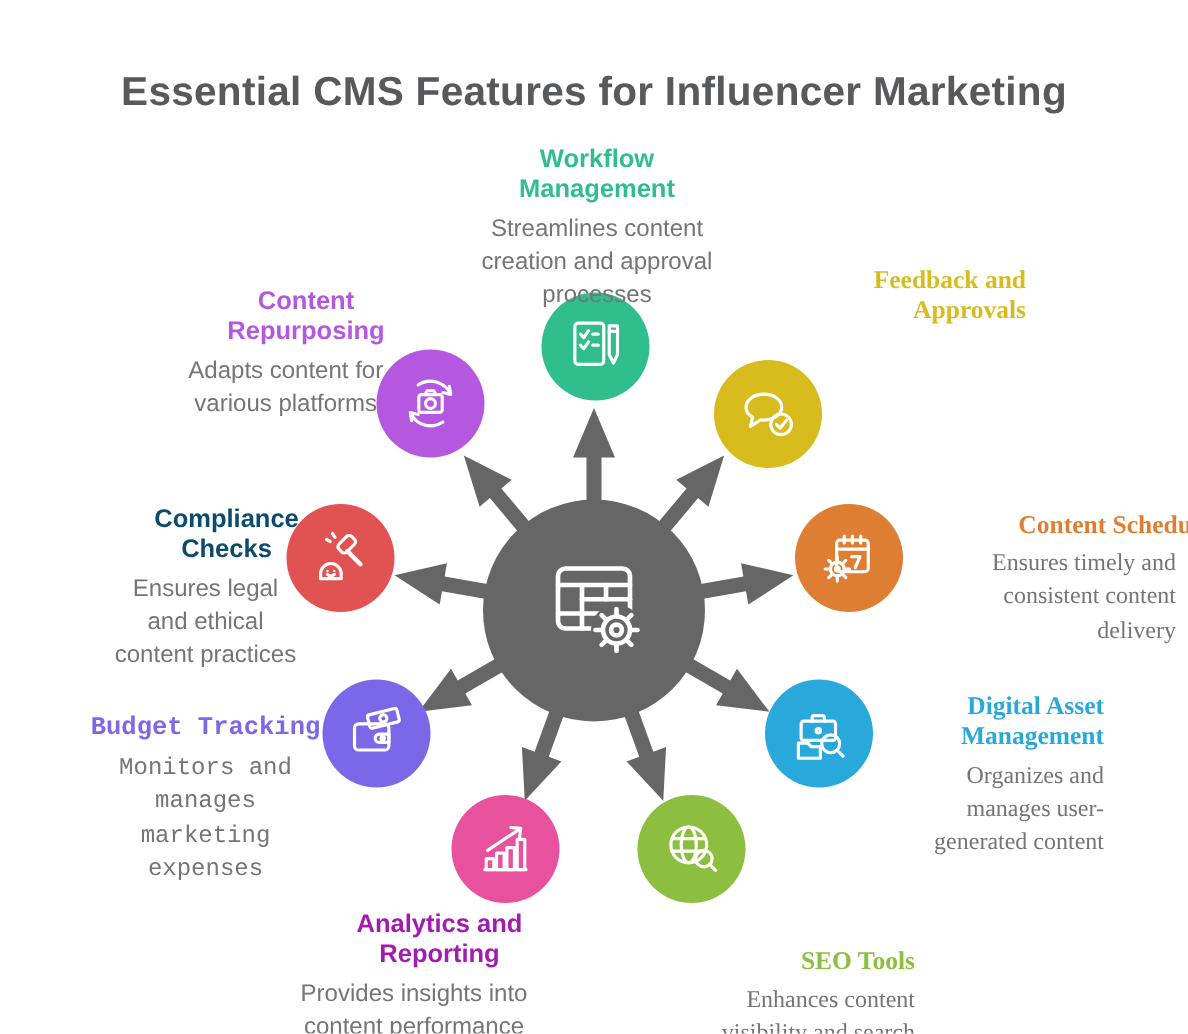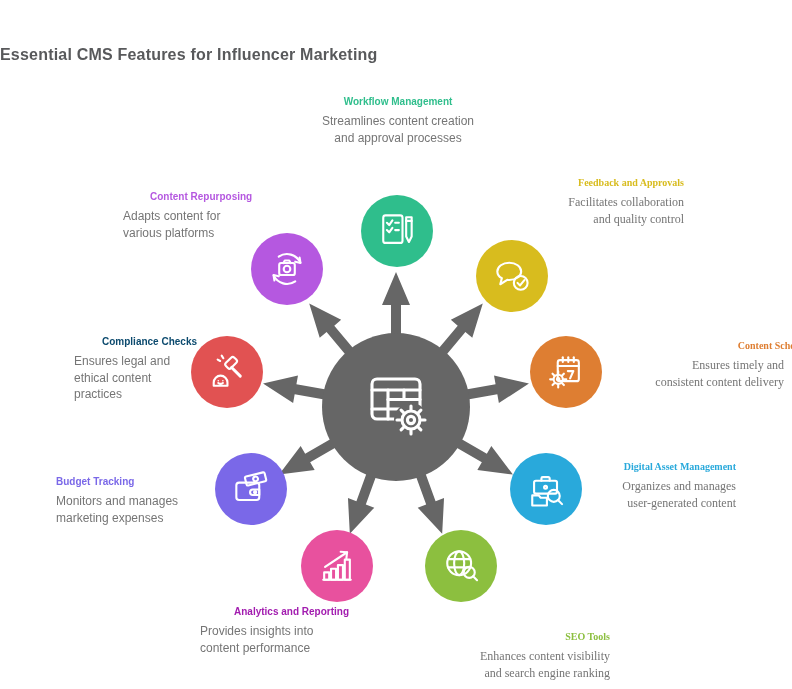--- a/index.html
+++ b/index.html
@@ -3,40 +3,40 @@
 <meta charset="utf-8">
 <style>
   html,body{margin:0;padding:0;}
   body{
     width:792px;height:689px;position:relative;overflow:hidden;
     background:var(--background,#fff);
     font-family:"Liberation Sans", sans-serif;
   }
   .stage{position:absolute;inset:0;}
   .main-title{
-    position:absolute;left:0;right:0;top:46px;text-align:left;
-    font-size:16px;font-weight:700;color:var(--title,#58595B);letter-spacing:.2px;
+    position:absolute;left:0;right:0;top:46px;text-align:center;
+    font-size:27px;font-weight:700;color:var(--title,#58595B);letter-spacing:.2px;
   }
   svg.arrows{position:absolute;left:0;top:0;z-index:1;}
   .arrow{fill:var(--arrow,#666);}
   .hub{fill:var(--hub,#666);}
   .center-icon{
     position:absolute;left:348px;top:359px;width:96px;height:96px;z-index:3;
     display:flex;align-items:center;justify-content:center;
   }
   .circle{
     position:absolute;width:72px;height:72px;border-radius:50%;z-index:2;
     display:flex;align-items:center;justify-content:center;
   }
   .label-block{position:absolute;z-index:2;}
-  .label{font-size:10px;font-weight:700;line-height:1.2;margin-bottom:5px;}
-  .desc{font-size:12px;line-height:1.38;color:var(--desc,#757575);}
+  .label{font-size:17px;font-weight:700;line-height:1.2;margin-bottom:5px;}
+  .desc{font-size:16px;line-height:1.38;color:var(--desc,#757575);}
   .align-center{text-align:center;}
   .align-left{text-align:right;font-family:Liberation Serif, serif;}
-  .align-right{text-align:left;}
+  .align-right{text-align:center;}
   .icon-stroke{fill:none;stroke:#fff;stroke-width:2.3;stroke-linecap:round;stroke-linejoin:round;}
   .icon-stroke-c{fill:none;stroke:#fff;stroke-width:3.1;stroke-linecap:round;stroke-linejoin:round;}
 </style>
 </head>
 <body>
 
 <div class="stage">
 
   <div class="main-title">Essential CMS Features for Influencer Marketing</div>
 
@@ -175,21 +175,20 @@
     </svg>
   </div>
 
   <div class="label-block align-center" style="left:316px;top:96px;width:164px;">
     <div class="label" style="max-width: 122px; margin: 0px auto 5px; color: rgb(47, 190, 140);">Workflow Management</div>
     <div class="desc">Streamlines content creation and approval processes</div>
   </div>
 
   <div class="label-block align-left" style="left:566px;top:177px;width:118px;">
     <div class="label" style="color: rgb(216, 188, 30);">Feedback and Approvals</div>
-    <div class="desc">Facilitates collaboration and quality control</div>
   </div>
 
   <div class="label-block align-left" style="left:620px;top:340px;width:168px;margin-left:34px;">
     <div class="label" style="color: rgb(222, 126, 50);">Content Scheduling</div>
     <div class="desc" style="max-width:130px;">Ensures timely and consistent content delivery</div>
   </div>
 
   <div class="label-block align-left" style="left:611px;top:461px;width:125px;">
     <div class="label" style="color: rgb(41, 169, 219);">Digital Asset Management</div>
     <div class="desc">Organizes and manages user-generated content</div>
@@ -198,21 +197,21 @@
   <div class="label-block align-left" style="left:468px;top:606px;width:142px;margin-top:25px;">
     <div class="label" style="color: rgb(140, 191, 63);">SEO Tools</div>
     <div class="desc">Enhances content visibility and search engine ranking</div>
   </div>
 
   <div class="label-block align-right" style="left:200px;top:606px;width:152px;">
     <div class="label" style="max-width: 118px; margin-left: auto; color: #a21caf;">Analytics and Reporting</div>
     <div class="desc">Provides insights into content performance</div>
   </div>
 
-  <div class="label-block align-right" style="left:56px;top:476px;width:162px;">
+  <div class="label-block align-right" style="left:56px;top:476px;width:162px;font-family:Liberation Mono, monospace;">
     <div class="label" style="color: rgb(122, 104, 232);">Budget Tracking</div>
     <div class="desc">Monitors and manages marketing expenses</div>
   </div>
 
   <div class="label-block align-right" style="left:68px;top:336px;width:132px;">
     <div class="label" style="max-width: 98px; margin-left: auto; margin-bottom: 5px; color: #0c4a6e;">Compliance Checks</div>
     <div class="desc" style="max-width:126px;margin-left:auto;">Ensures legal and ethical content practices</div>
   </div>
 
   <div class="label-block align-right" style="left:103px;top:191px;width:155px;">

